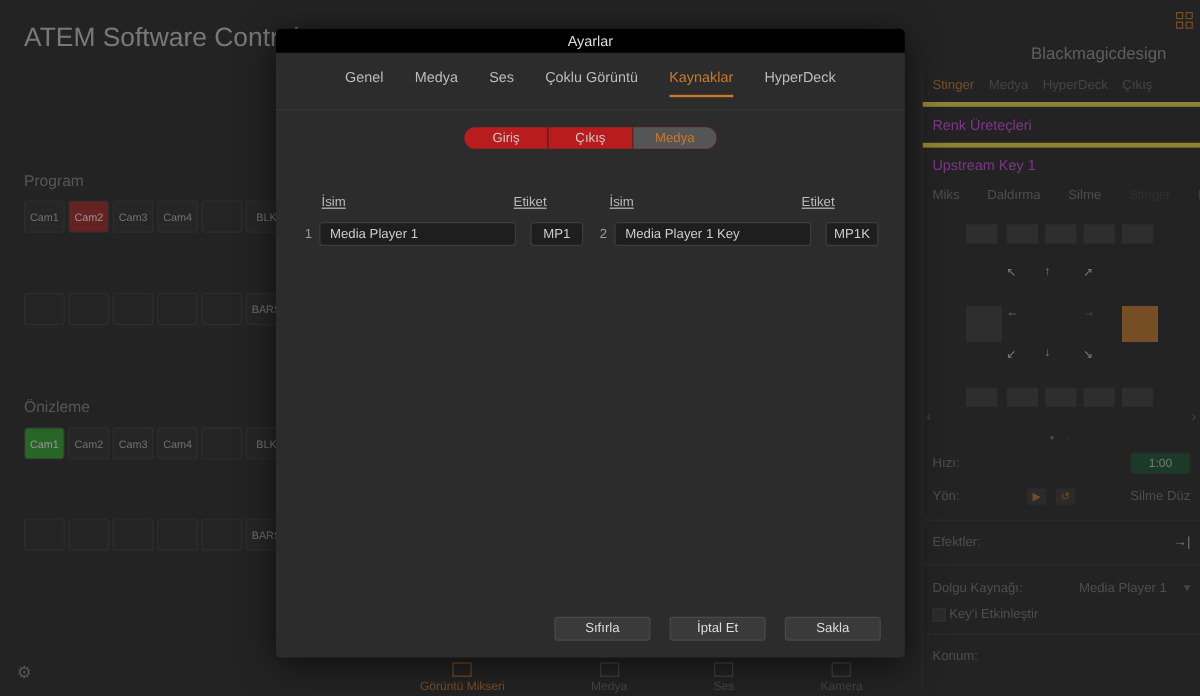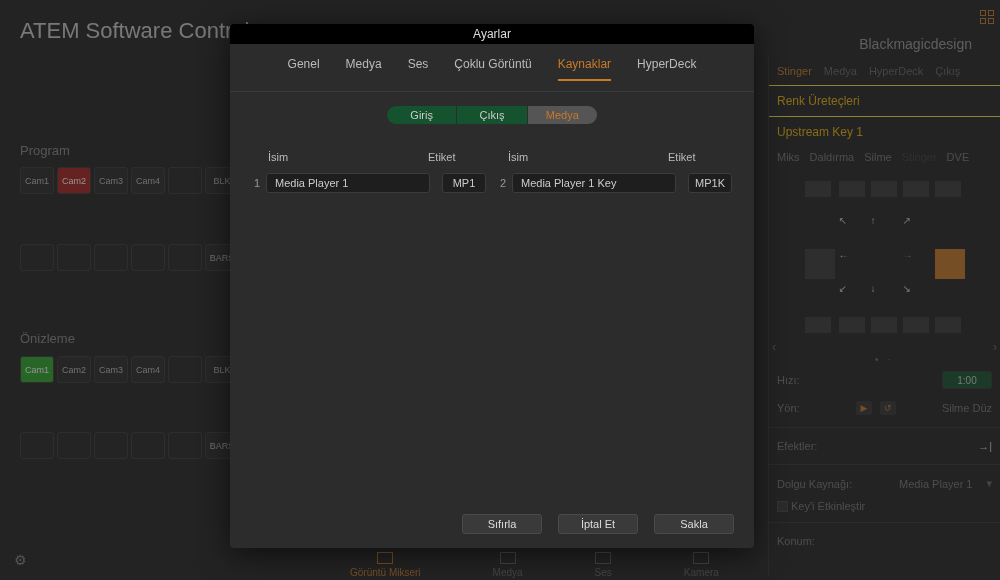--- a/index.html
+++ b/index.html
@@ -20,22 +20,22 @@
 .section-label { position: absolute; font-size: 13px; color: #888; }
 .bus-row { position: absolute; display: flex; gap: 3px; }
 .bus-btn { width: 34px; height: 27px; border-radius: 3px; background: #2a2a2a; border: 1px solid #3a3a3a; font-size: 9px; color: #bbb; display: flex; align-items: center; justify-content: center; }
 .bus-btn.red { background: #a82020; color: #fff; }
 .bus-btn.green { background: #2da82d; color: #fff; }
 .bus-btn.empty { background: #262626; }
 
 .right-panel { position: absolute; top: 57px; right: 0; width: 232px; height: 520px; border-left: 1px solid #333; }
 .right-tabs { display: flex; gap: 12px; padding: 8px 8px; font-size: 11px; color: #666; }
 .right-tabs .active { color: #c87a28; }
-.right-h { color: #eab308; font-size: 12px; padding: 8px 8px; border-top: 1px solid #fde047; }
-.right-opts { display: flex; gap: 10px; padding: 4px 8px; color: #777; font-size: 11px; }
+.right-h { color: #d946ef; font-size: 12px; padding: 8px 8px; border-top: 4px solid #fde047; }
+.right-opts { display: flex; gap: 23px; padding: 4px 8px; color: #777; font-size: 11px; }
 .grid-patch { margin: 14px auto 4px; width: 160px; display: grid; grid-template-columns: repeat(5,1fr); grid-template-rows: repeat(5,1fr); gap: 4px; position: relative;}
 .gp { width: 26px; height: 16px; background: #3a3a3a; display: flex; align-items: center; justify-content: center; }
 .gp.big { width:30px; height:30px; }
 .gp.accent{ background:#c87a28; }
 .arrow-cell { font-size: 10px; color:#ccc; }
 .navchev { position:absolute; top:280px; width:10px; height:20px; display:flex; align-items:center; justify-content:center; color:#666; font-size:12px;}
 .dotrow{ text-align:center; color:#666; margin-top:6px; letter-spacing:3px;}
 .field-row { display:flex; align-items:center; gap:8px; padding:6px 8px; font-size:11px; color:#777;}
 .mini-input{ background:#14532d; border:1px solid #333; width:50px; height:18px; text-align:center; color:#ccc; border-radius:2px; font-size:10px;}
 .mini-btn{ width:16px; height:14px; background:#333; border-radius:2px; display:inline-flex; align-items:center; justify-content:center; color:#c87a28; font-size:9px;}
@@ -48,25 +48,25 @@
 .bn-item.active { color:#c87a28;}
 .bn-icon{ width:16px; height:12px; margin:0 auto 3px; border:1px solid currentColor;}
 .gear { position:absolute; bottom:12px; left:14px; color:#888; font-size:14px;}
 
 
 .modal { position:absolute; top:24px; left:230px; width:524px; height:524px; background:#2c2c2c; border-radius:4px; box-shadow:0 6px 30px rgba(0,0,0,0.6); }
 .modal-title { height:20px; background:#000; color:#ddd; font-size:12px; text-align:center; padding-top:3px; border-radius:4px 4px 0 0; }
 .modal-tabs { display:flex; justify-content:center; gap:26px; padding:13px 0 10px; border-bottom:1px solid #3a3a3a; font-size:12px; }
 .modal-tab { color:#bbb; cursor:pointer; padding-bottom:8px; }
 .modal-tab.active { color:#c87a28; border-bottom:2px solid #c87a28; }
-.seg { display:flex; width:210px; margin:14px auto 0; border-radius:10px; overflow:hidden; background:#14532d; font-size:11px;justify-content:center; }
+.seg { display:flex; width:210px; margin:14px auto 0; border-radius:10px; overflow:hidden; background:#b91c1c; font-size:11px;justify-content:center; }
 .seg div { flex:1; text-align:center; padding:3px 0; color:#ccc; cursor:pointer; border-right:1px solid #2c2c2c; }
 .seg div:last-child{ border-right:none;}
 .seg div.active{ background:#555; color:#c87a28; }
-.cols-hdr{ display:flex; margin-top:27px; padding:0 22px; font-size:11px; color:#bbb;}
+.cols-hdr{ display:flex; margin-top:39px; padding:0 22px; font-size:11px; color:#bbb;text-decoration:underline;}
 .col-l{ width:240px; display:flex;}
 .col-r{ width:240px; display:flex;}
 .hname{ width:176px; padding-left:16px;}
 .hlab{ width:50px;}
 .rows{ margin-top:10px; padding:0 22px; }
 .source-row{ display:flex; gap:12px; }
 .cell-name{ display:flex; align-items:center; gap:6px; width:188px;}
 .row-idx{ width:8px; text-align:right; color:#999; font-size:11px;}
 .text-in{ flex:1; height:20px; background:#1e1e1e; border:1px solid #3c3c3c; border-radius:3px; color:#ccc; font-size:11px; padding:0 8px; }
 .lab-in{ width:44px; height:20px; background:#1e1e1e; border:1px solid #3c3c3c; border-radius:3px; color:#ccc; font-size:11px; text-align:center;}

